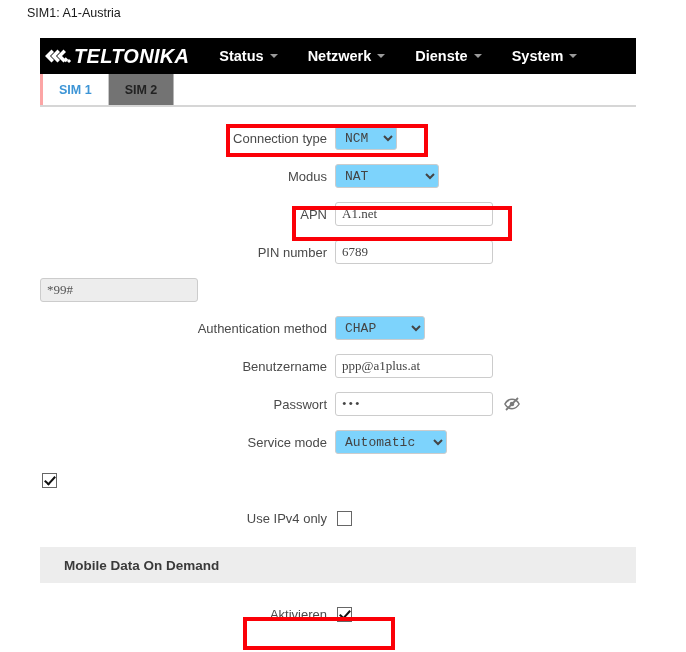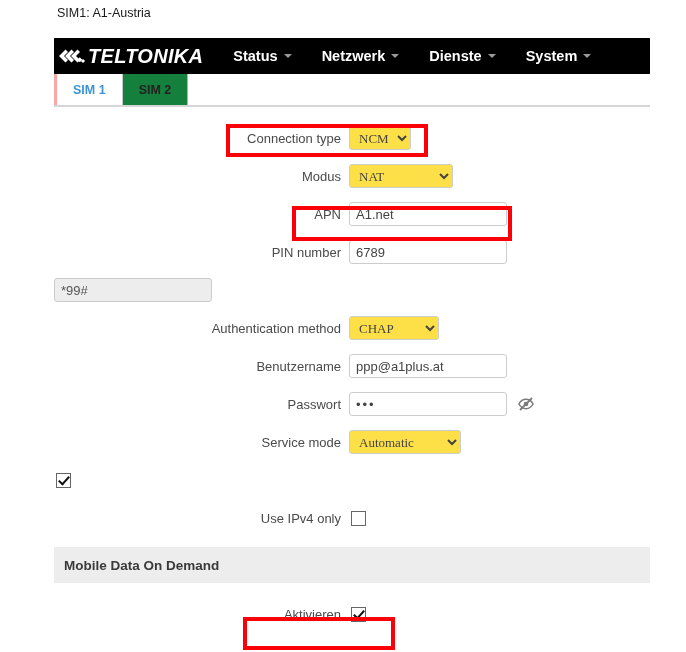--- a/index.html
+++ b/index.html
@@ -18,27 +18,26 @@
   }
 
   
   .page-caption {
     position: absolute;
     left: 27px;
     top: 6px;
     font-size: 12.5px;
     color: #1a1a1a;
     white-space: nowrap;
-    margin-left: 30px;
   }
 
   
   .app {
     position: absolute;
-    left: 54px;
+    left: 40px;
     top: 38px;
     width: 596px;
   }
 
   
   .navbar {
     height: 36px;
     background: #000000;
     display: flex;
     align-items: center;
@@ -112,21 +111,21 @@
     box-sizing: border-box;
   }
   .tab.active {
     color: #3d95d6;
     background: #ffffff;
     border-left: 3px solid #fca5a5;
     border-right: 1px solid #c8c8c8;
   }
   .tab.inactive {
     color: #222222;
-    background: #15803d;
+    background: #737373;
     border-right: 1px solid #b5b5b5;
   }
 
   
   .form {
     padding-top: 12px;
   }
   .row {
     display: flex;
     align-items: center;
@@ -149,41 +148,41 @@
   }
 
   input.txt {
     width: 158px;
     height: 24px;
     box-sizing: border-box;
     border: 1px solid #cccccc;
     border-radius: 3px;
     background: #ffffff;
     padding: 0 6px;
-    font-family: Liberation Sans, sans-serif;
+    font-family: Liberation Serif, serif;
     font-size: 13px;
     color: #444444;
     outline: none;
   }
   input.txt:disabled,
   input.txt.disabled {
     background: #ededed;
     color: #555555;
   }
   input.pwd {
     letter-spacing: 2px;
   }
 
   select.sel {
     height: 24px;
     box-sizing: border-box;
     border: 1px solid #cccccc;
     border-radius: 3px;
-    background: #fde047;
-    font-family: Liberation Serif, serif;
+    background: #7dd3fc;
+    font-family: Liberation Mono, monospace;
     font-size: 13px;
     color: #444444;
     padding-left: 5px;
     outline: none;
   }
   select.sel-narrow { width: 62px; }
   select.sel-mid    { width: 90px; }
   select.sel-wide   { width: 104px; }
   select.sel-xwide  { width: 112px; }
 
@@ -222,21 +221,21 @@
     justify-content: center;
     color: #7a7a7a;
   }
 
   
   .section-bar {
     height: 36px;
     background: #ededed;
     display: flex;
     align-items: center;
-    padding-left: 10px;
+    padding-left: 24px;
     font-weight: bold;
     font-size: 13.5px;
     color: #3a3a3a;
     margin-top: 10px;
     box-sizing: border-box;
   }
 
   
   .hl {
     position: absolute;

